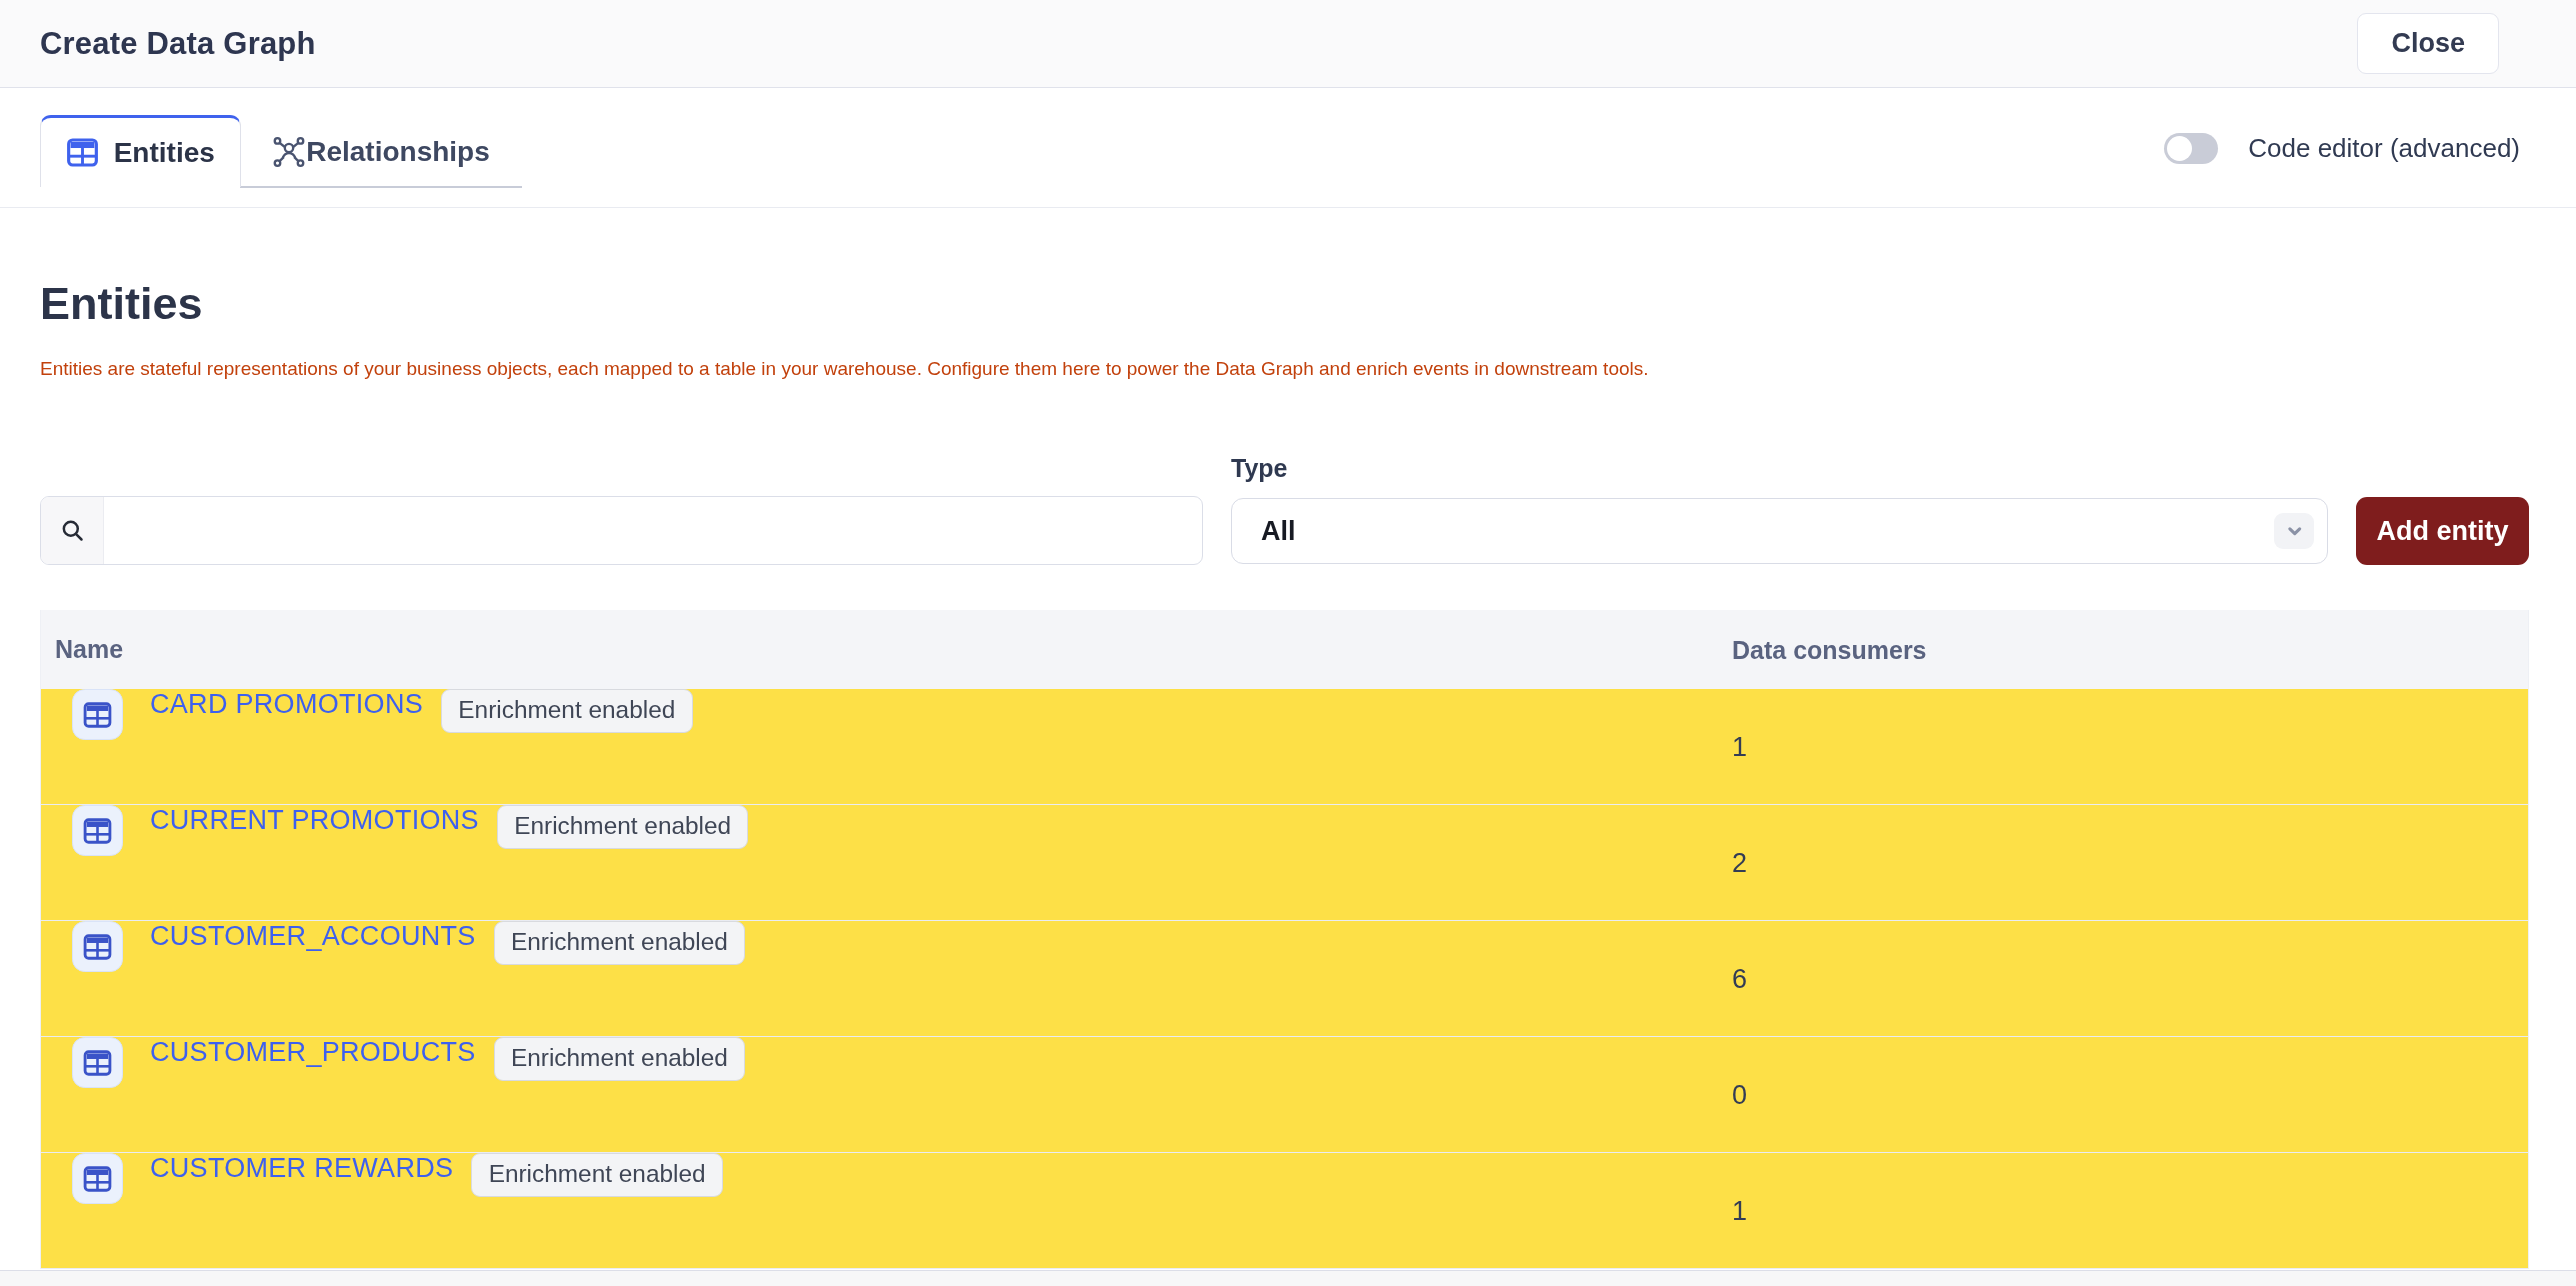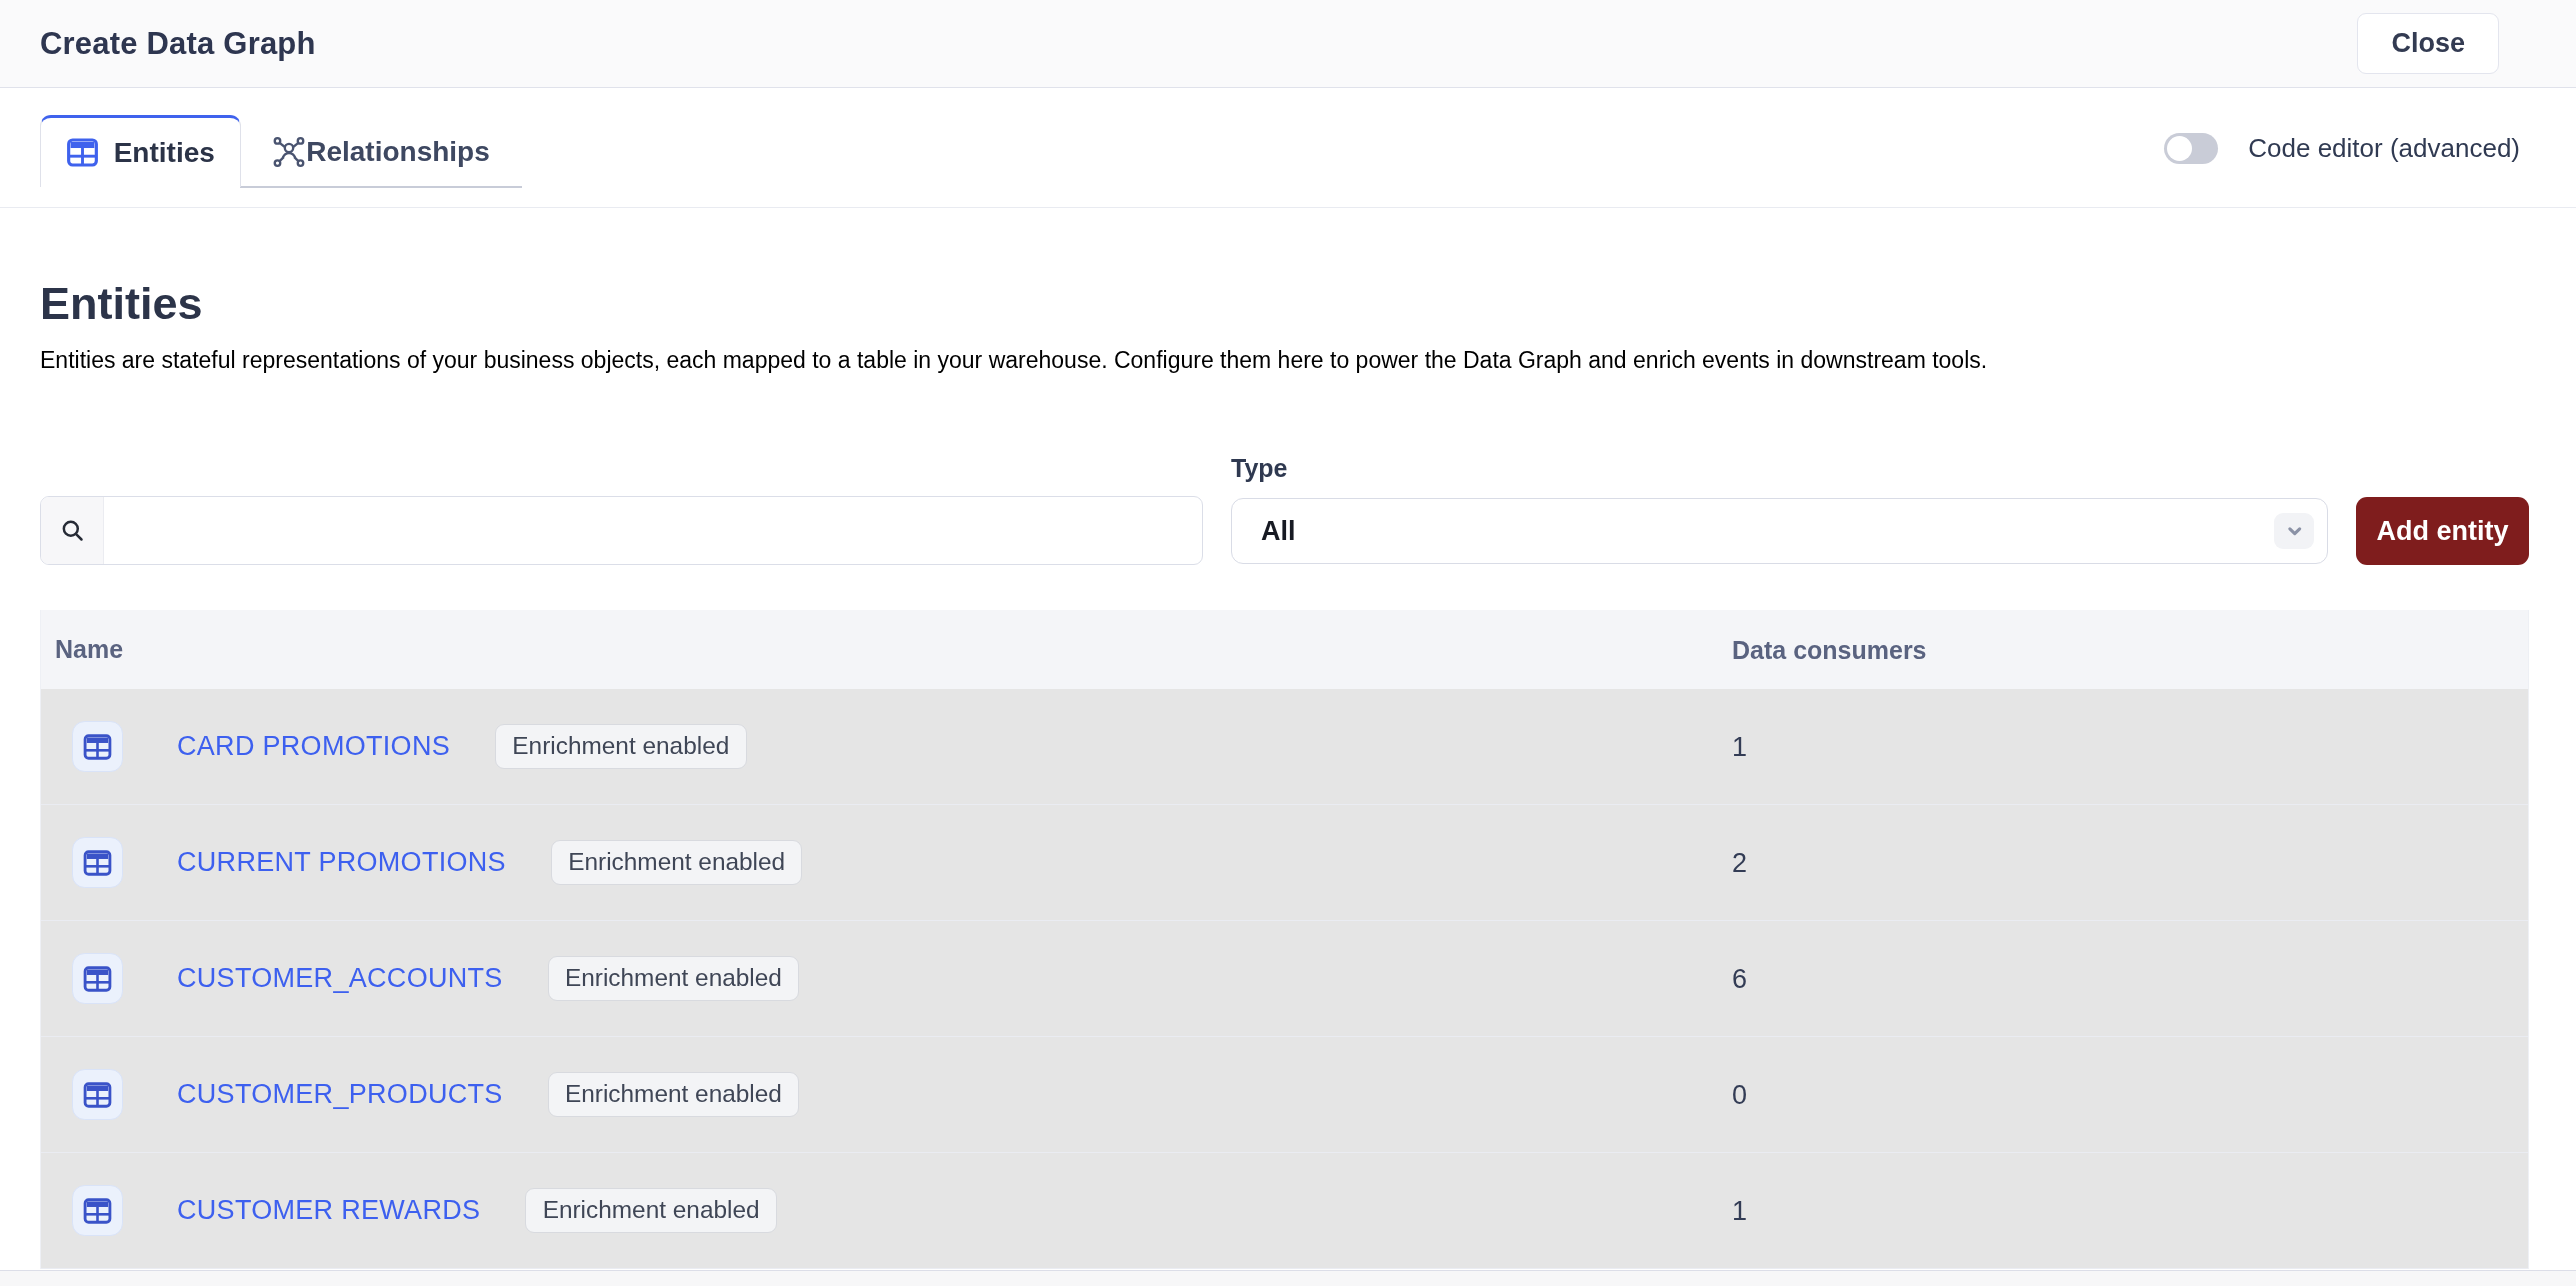--- a/index.html
+++ b/index.html
@@ -67,22 +67,22 @@
     border-radius:50%; background:#ffffff;
   }
   .toggle-label { font-size:26px; color:#303A52; }
 
   
   .section-title {
     position:absolute; left:40px; top:278px;
     font-size:45px; font-weight:700; color:#2C3449;
   }
   .section-desc {
-    position:absolute; left:40px; top:344px;
-    font-size:23px; color:#000000; line-height:33px;
+    position:absolute; left:40px; top:352px;
+    font-size:19px; color:#c2410c; line-height:33px;
   }
 
   
   .type-label {
     position:absolute; left:1231px; top:454px;
     font-size:25px; font-weight:700; color:#2F3950;
   }
   .searchbox {
     position:absolute; left:40px; top:496px; width:1163px; height:69px;
     background:#ffffff; border:1.8px solid #DBDEE8; border-radius:9px;
@@ -123,21 +123,21 @@
     position:relative; height:79px; background:#F4F5F8;
     display:flex; align-items:center;
   }
   .th-name { margin-left:14px; font-size:25px; font-weight:600; color:#5A6380; }
   .th-consumers {
     position:absolute; left:1691px; top:50%; transform:translateY(-50%);
     font-size:25px; font-weight:600; color:#5A6380;
   }
   .trow {
     position:relative; height:116px; border-bottom:1.8px solid #EAECF2;
-    display:flex; align-items:center; padding-left:31px; background:#e5e5e5;gap:27px;
+    display:flex; align-items:flex-start; padding-left:31px; background:#fde047;
   }
   .entity-iconbox {
     width:51px; height:51px; border-radius:12.6px; flex:0 0 auto;
     background:#EBF1FC; border:1.8px solid #D9E3F8;
     display:flex; align-items:center; justify-content:center;
   }
   .entity-link {
     margin-left:27px; font-size:27px; color:#3D60EF; text-decoration:none;
     letter-spacing:0.3px; cursor:pointer;
   }

